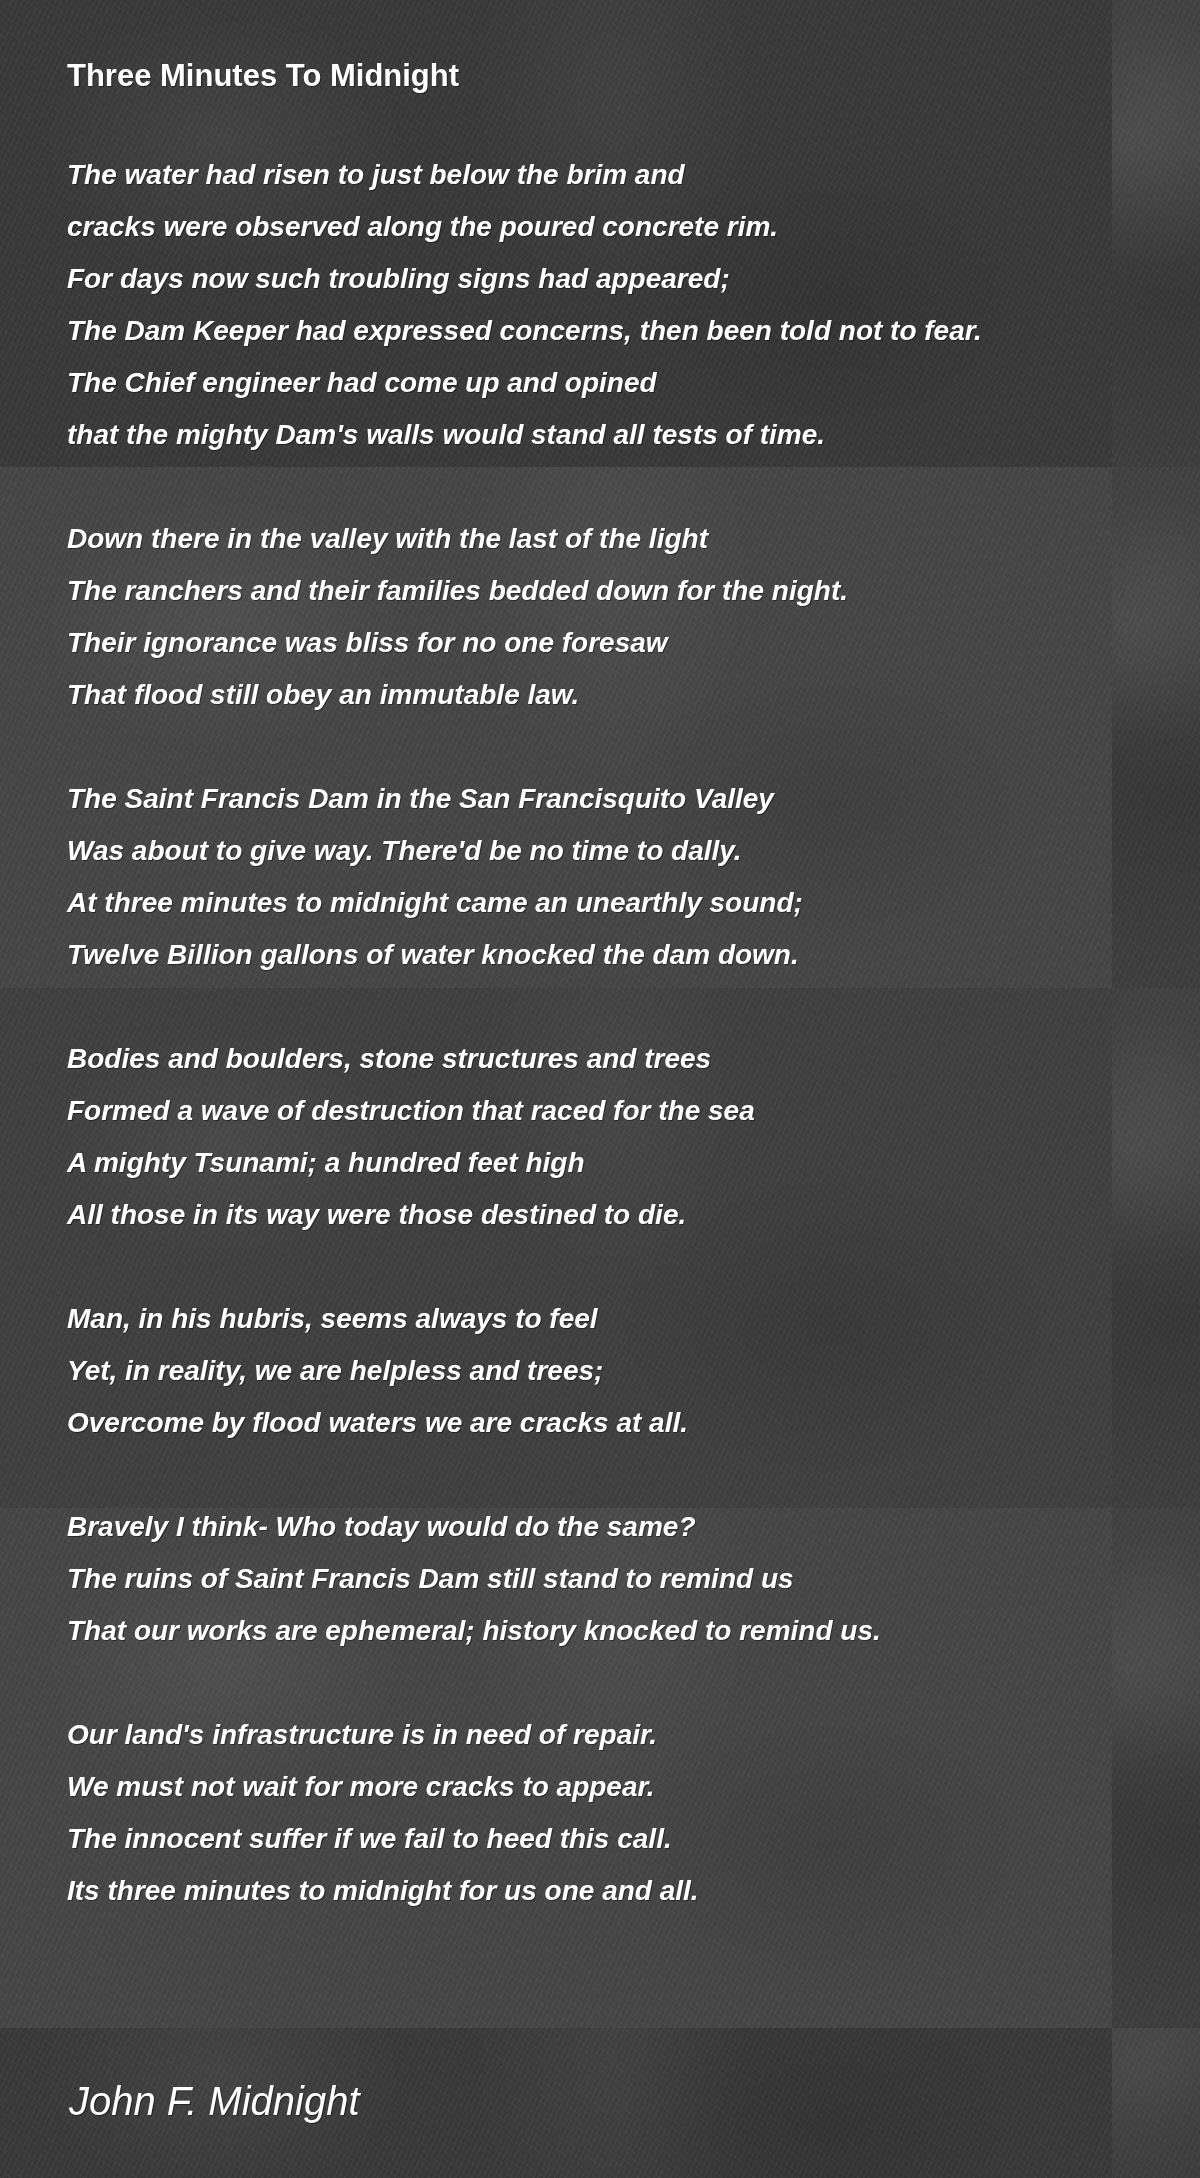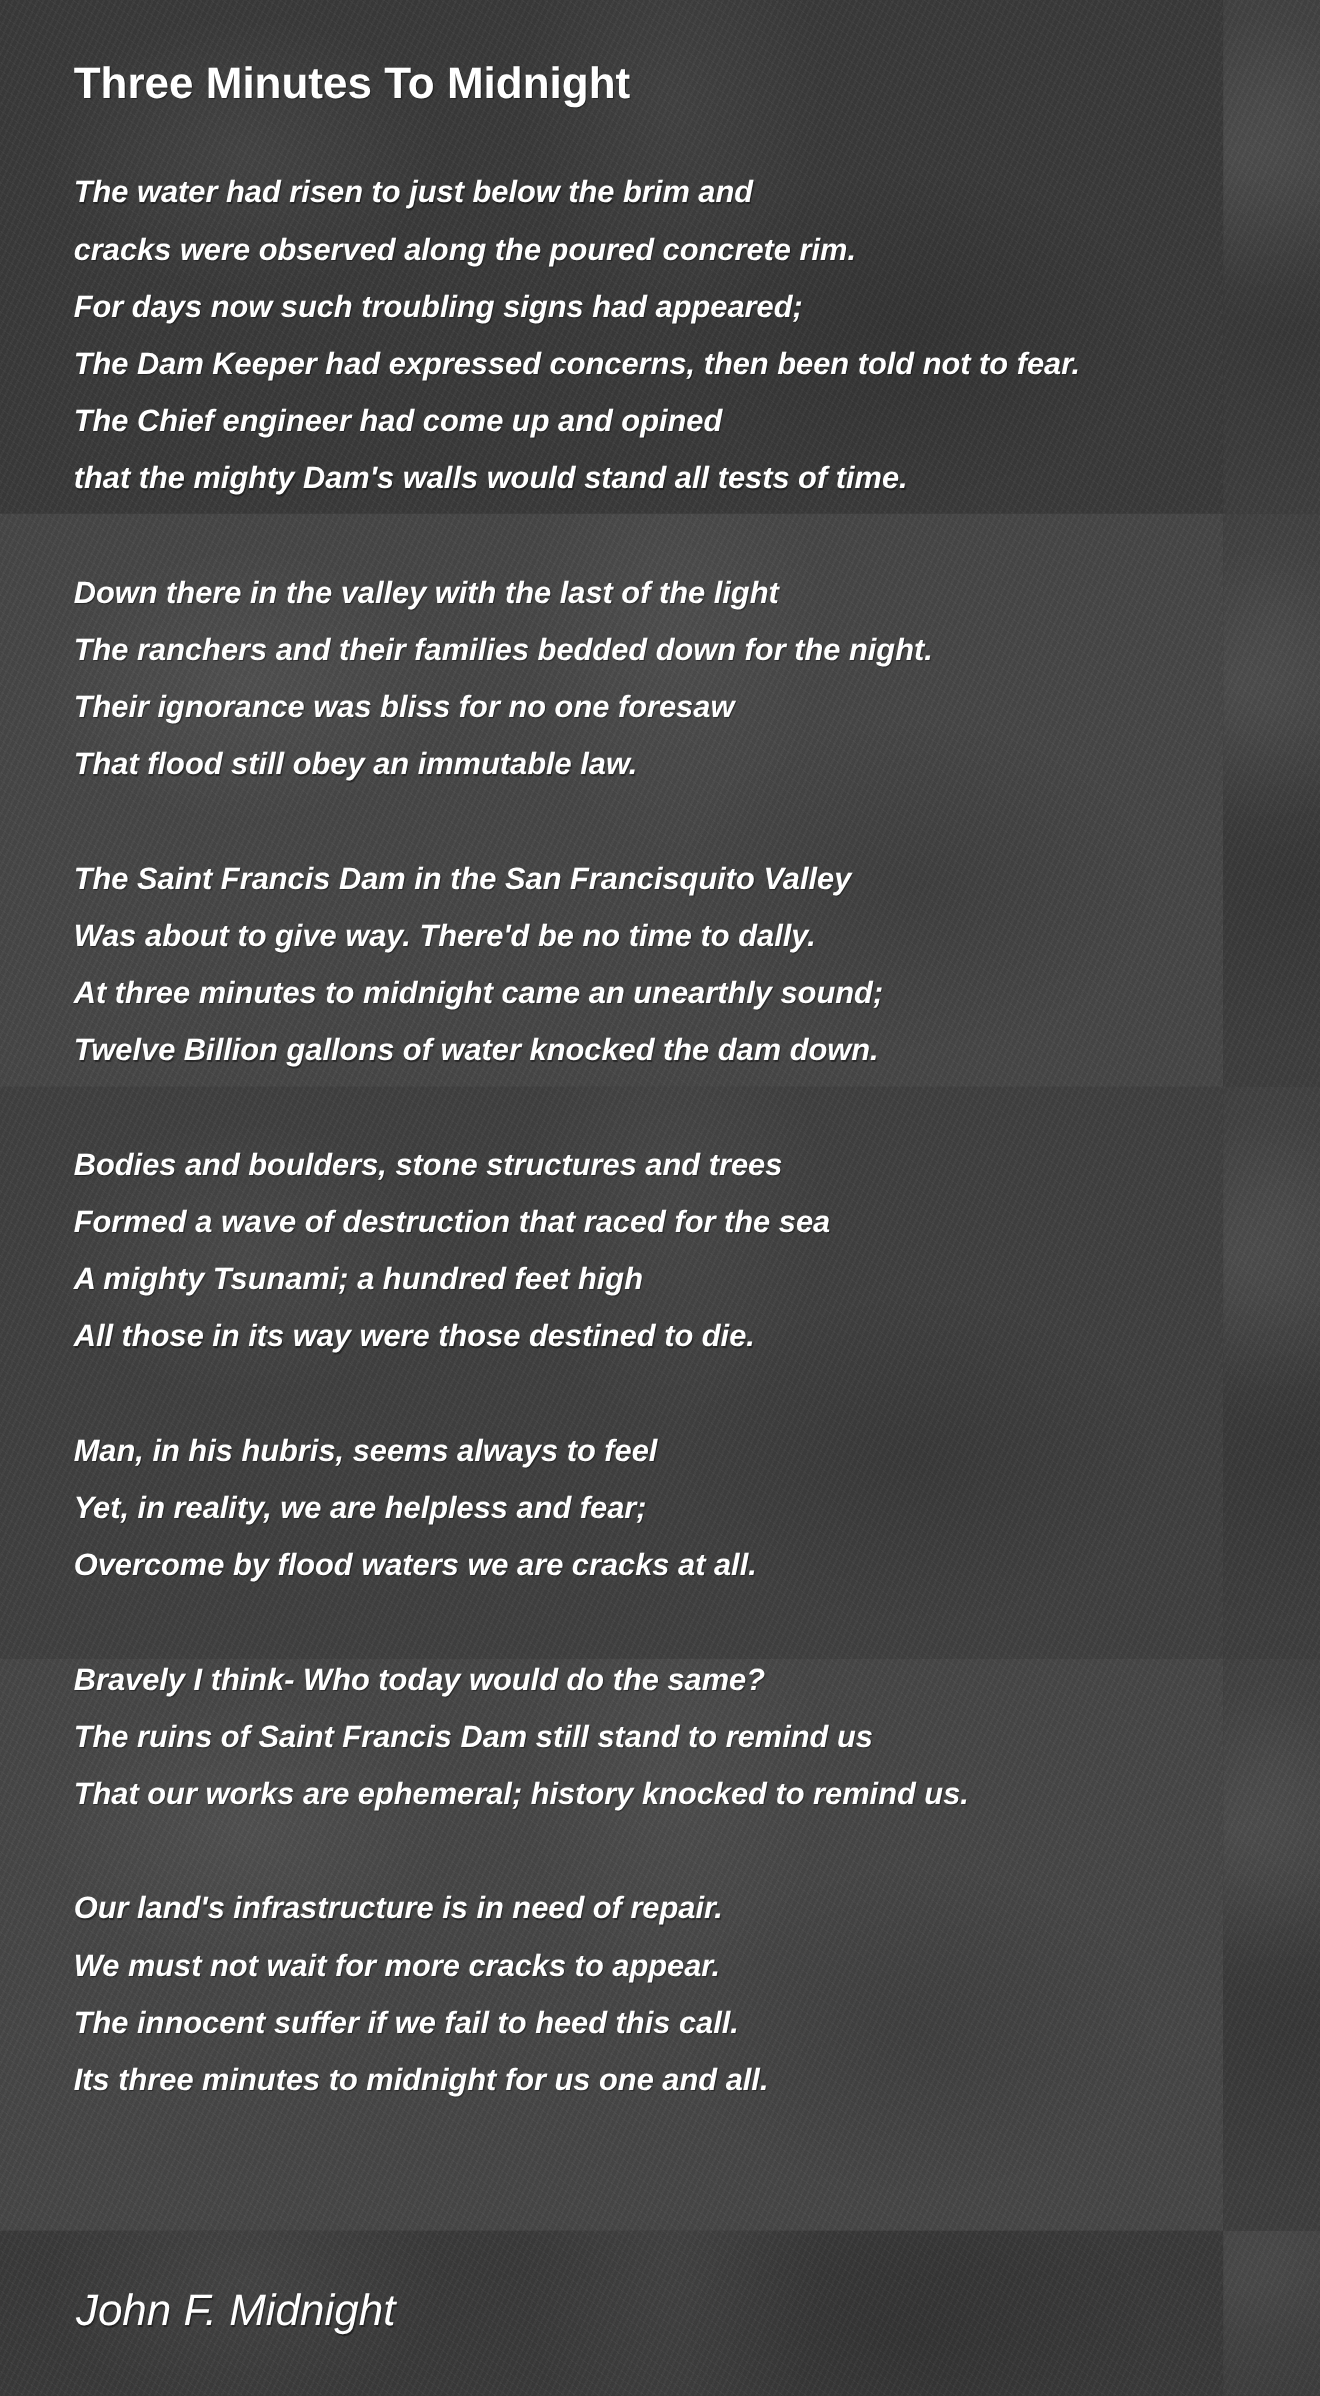--- a/index.html
+++ b/index.html
@@ -39,21 +39,21 @@
       top: 0;
       right: 0;
       z-index: 1;
       color: #ffffff;
     }
     .title {
       position: absolute;
       top: 52px;
       left: 0;
       margin: 0;
-      font-size: 40px;
+      font-size: 31px;
       font-weight: bold;
       line-height: 48px;
       white-space: nowrap;
       text-shadow: 1px 1px 1px rgba(0,0,0,0.45);
     }
     .poem {
       position: absolute;
       top: 149px;
       left: 0;
       margin: 0;
@@ -123,21 +123,21 @@
       <span class="line">Twelve Billion gallons of water knocked the dam down.</span>
     </div>
     <div class="stanza">
       <span class="line">Bodies and boulders, stone structures and trees</span>
       <span class="line">Formed a wave of destruction that raced for the sea</span>
       <span class="line">A mighty Tsunami; a hundred feet high</span>
       <span class="line">All those in its way were those destined to die.</span>
     </div>
     <div class="stanza">
       <span class="line">Man, in his hubris, seems always to feel</span>
-      <span class="line">Yet, in reality, we are helpless and fear;</span>
+      <span class="line">Yet, in reality, we are helpless and trees;</span>
       <span class="line">Overcome by flood waters we are cracks at all.</span>
     </div>
     <div class="stanza">
       <span class="line">Bravely I think- Who today would do the same?</span>
       <span class="line">The ruins of Saint Francis Dam still stand to remind us</span>
       <span class="line">That our works are ephemeral; history knocked to remind us.</span>
     </div>
     <div class="stanza">
       <span class="line">Our land's infrastructure is in need of repair.</span>
       <span class="line">We must not wait for more cracks to appear.</span>

